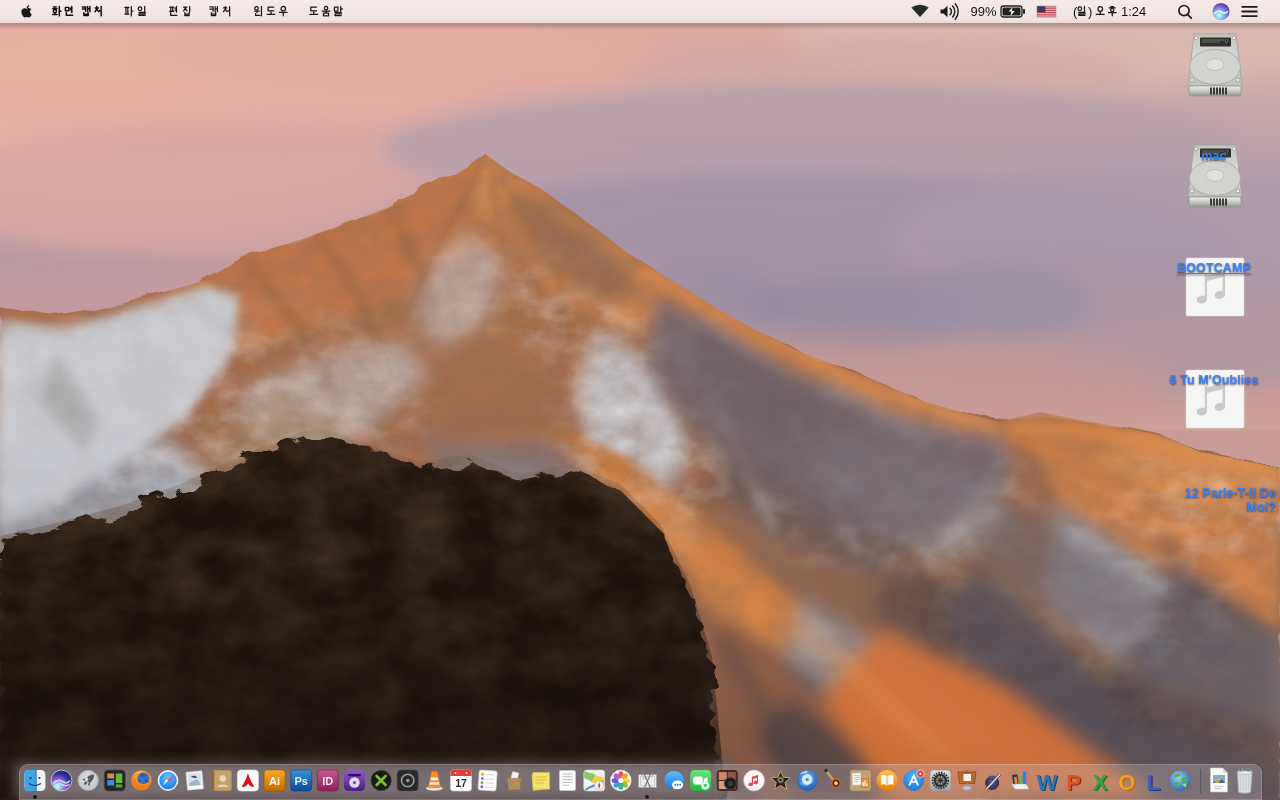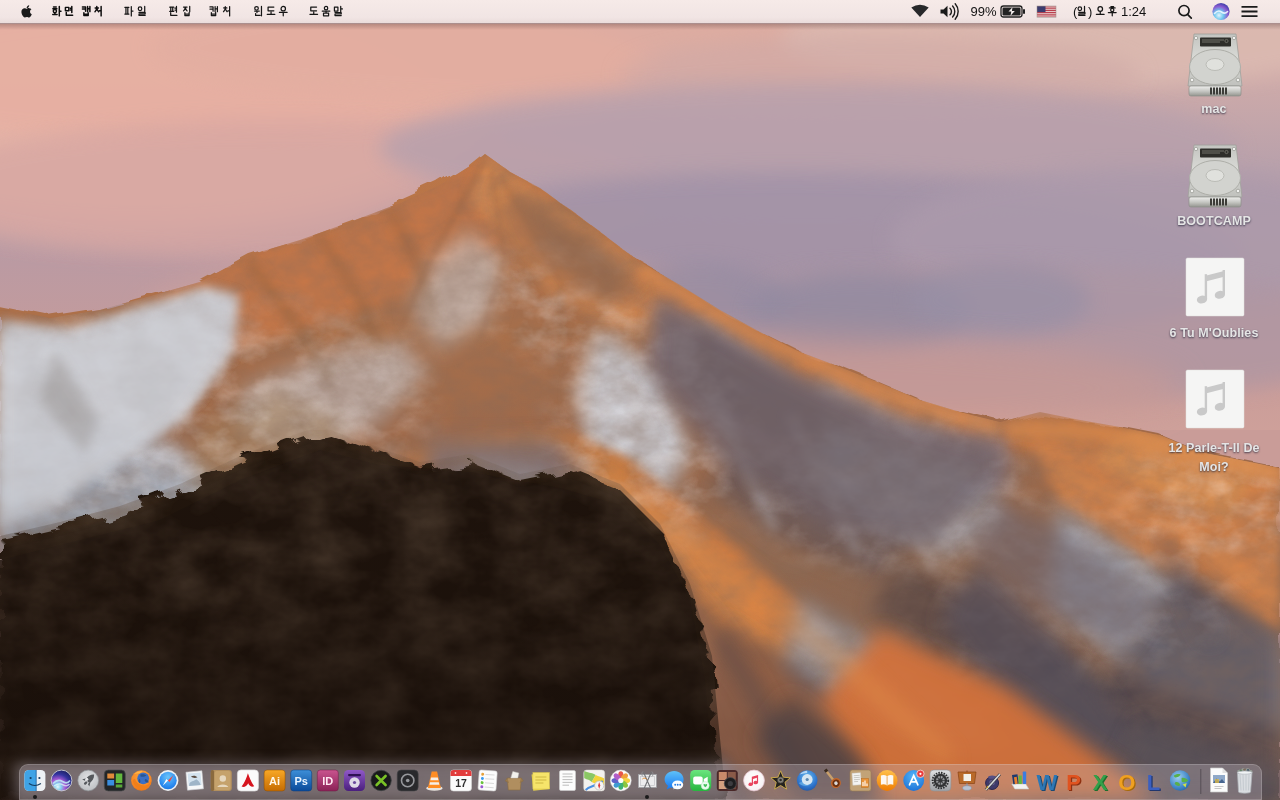--- a/index.html
+++ b/index.html
@@ -1,18 +1,18 @@
 <!DOCTYPE html>
 <html><head><meta charset="utf-8">
 <style>
 html,body{margin:0;padding:0;width:1280px;height:800px;overflow:hidden;background:#000;}
 body{font-family:"Liberation Sans",sans-serif;position:relative;}
 #wall{position:absolute;left:0;top:0;width:1280px;height:800px;}
 #menubar{position:absolute;left:0;top:0;width:1280px;height:23px;background:linear-gradient(180deg,#f6eae8 0%,#f1e5e4 75%,#eadcdb 100%);border-bottom:1px solid #ab8f8e;z-index:30;}
-.lab{position:absolute;color:#e5e5e5;font-weight:bold;font-size:12.5px;text-align:center;text-shadow:0 1px 2px rgba(40,40,60,.85);z-index:10;letter-spacing:.1px;}
+.lab{position:absolute;color:#3b82f6;font-weight:bold;font-size:12.5px;text-align:center;text-shadow:0 1px 2px rgba(40,40,60,.85);z-index:10;letter-spacing:.1px;margin-top:47px;}
 #dock{position:absolute;left:19px;top:764px;width:1243px;height:36px;background:rgba(195,185,192,.32);border-radius:9px 9px 0 0;z-index:20;box-shadow:inset 0 0 0 1px rgba(255,255,255,.18);}
 .ind{position:absolute;width:4px;height:4px;border-radius:50%;background:#1a1a1a;top:794.5px;z-index:22;}
 #mbshadow{position:absolute;left:0;top:24px;width:1280px;height:6px;background:linear-gradient(180deg,rgba(70,45,45,.28),rgba(70,45,45,0));z-index:29;}
 </style></head>
 <body>
 <svg id="wall" viewBox="0 0 1280 800" preserveAspectRatio="none">
 <defs>
 <linearGradient id="sky" x1="0" y1="0" x2="0" y2="1">
 <stop offset="0" stop-color="#d6aaa3"></stop>
 <stop offset="0.17" stop-color="#cdaaa9"></stop>
@@ -368,23 +368,23 @@
 <ellipse cx="16" cy="41.5" rx="5.2" ry="3.9" fill="#c9c9c9" transform="rotate(-12 16 41.5)"></ellipse>
 <ellipse cx="33.9" cy="36.8" rx="5.2" ry="3.9" fill="#c9c9c9" transform="rotate(-12 33.9 36.8)"></ellipse>
 </g>
 </defs>
 <use href="#hdd" x="6" y="4"></use>
 <use href="#hdd" x="6" y="115"></use>
 <use href="#mus" x="6" y="228"></use>
 <use href="#mus" x="6" y="340"></use>
 </svg>
 <div class="lab" style="left:1174px;top:102px;width:80px;">mac</div>
-<div class="lab" style="left:1164px;top:214px;width:100px;">BOOTCAMP</div>
+<div class="lab" style="left:1164px;top:214px;width:100px;text-decoration:underline;">BOOTCAMP</div>
 <div class="lab" style="left:1154px;top:326px;width:120px;">6 Tu M'Oublies</div>
-<div class="lab" style="left:1152px;top:439px;width:124px;line-height:19px;">12 Parle-T-Il De Moi?</div>
+<div class="lab" style="left:1152px;top:439px;width:124px;line-height:14px;text-align:right;">12 Parle-T-Il De Moi?</div>
 <div id="dock"></div>
 <svg style="position:absolute;left:0;top:764px;z-index:21" width="1280" height="36" viewBox="0 0 1280 36" font-family="Liberation Sans, sans-serif">
 <defs>
 <radialGradient id="dsiri" cx="0.32" cy="0.8" r="1.05">
         <stop offset="0" stop-color="#e8f7fc"></stop>
         <stop offset="0.15" stop-color="#86d4f0"></stop>
         <stop offset="0.34" stop-color="#a75ad4"></stop>
         <stop offset="0.58" stop-color="#31339e"></stop>
         <stop offset="1" stop-color="#0a102e"></stop>
       </radialGradient>

